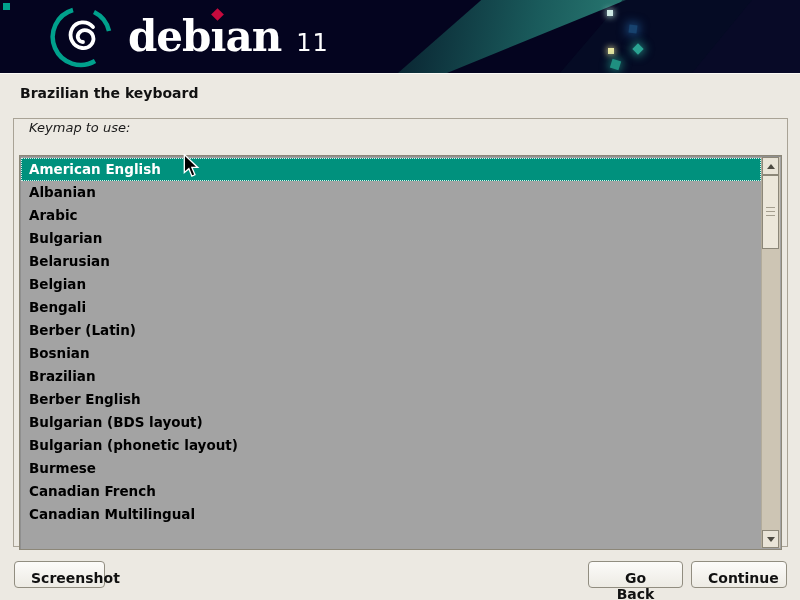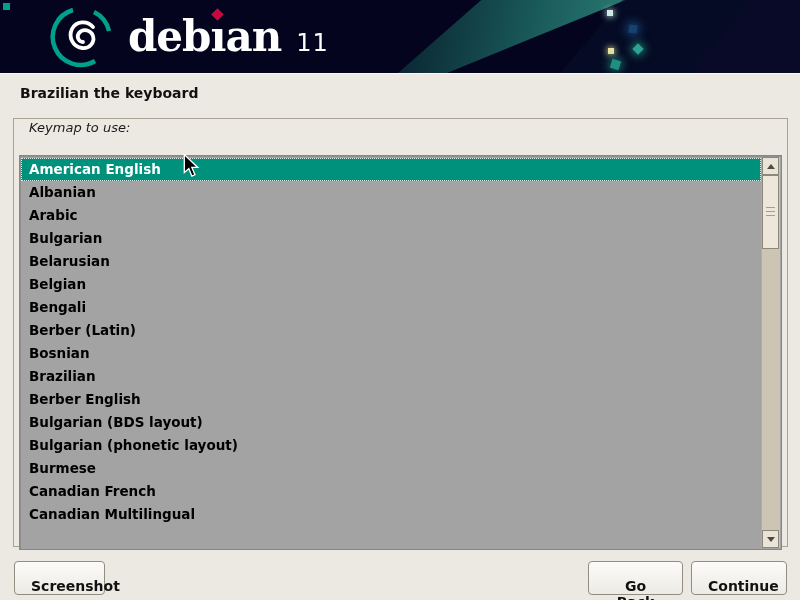--- a/index.html
+++ b/index.html
@@ -65,21 +65,21 @@
   .grip{position:absolute;left:3px;right:3px;top:50%;height:9px;margin-top:-5px;
     background:repeating-linear-gradient(to bottom,#a49e8e 0,#a49e8e 1px,transparent 1px,transparent 4px);}
 
   
   .cursor{position:absolute;left:183px;top:154px;pointer-events:none;}
 
   
   .btn{position:absolute;top:561px;height:27px;box-sizing:border-box;
     background:linear-gradient(#fcfbf9,#edebe4);border:1px solid #918d80;border-radius:4px;
     font-family:"DejaVu Sans","Liberation Sans",sans-serif;
-    font-size:14px;font-weight:bold;color:#111;padding:16px 16px;}
+    font-size:14px;font-weight:bold;color:#111;padding:8px 16px;}
   .btn-screenshot{left:14px;width:91px;}
   .btn-goback{left:588px;width:95px;}
   .btn-continue{left:691px;width:96px;}
 </style>
 </head>
 <body>
 
 <div id="stage">
 
   <div class="banner">

